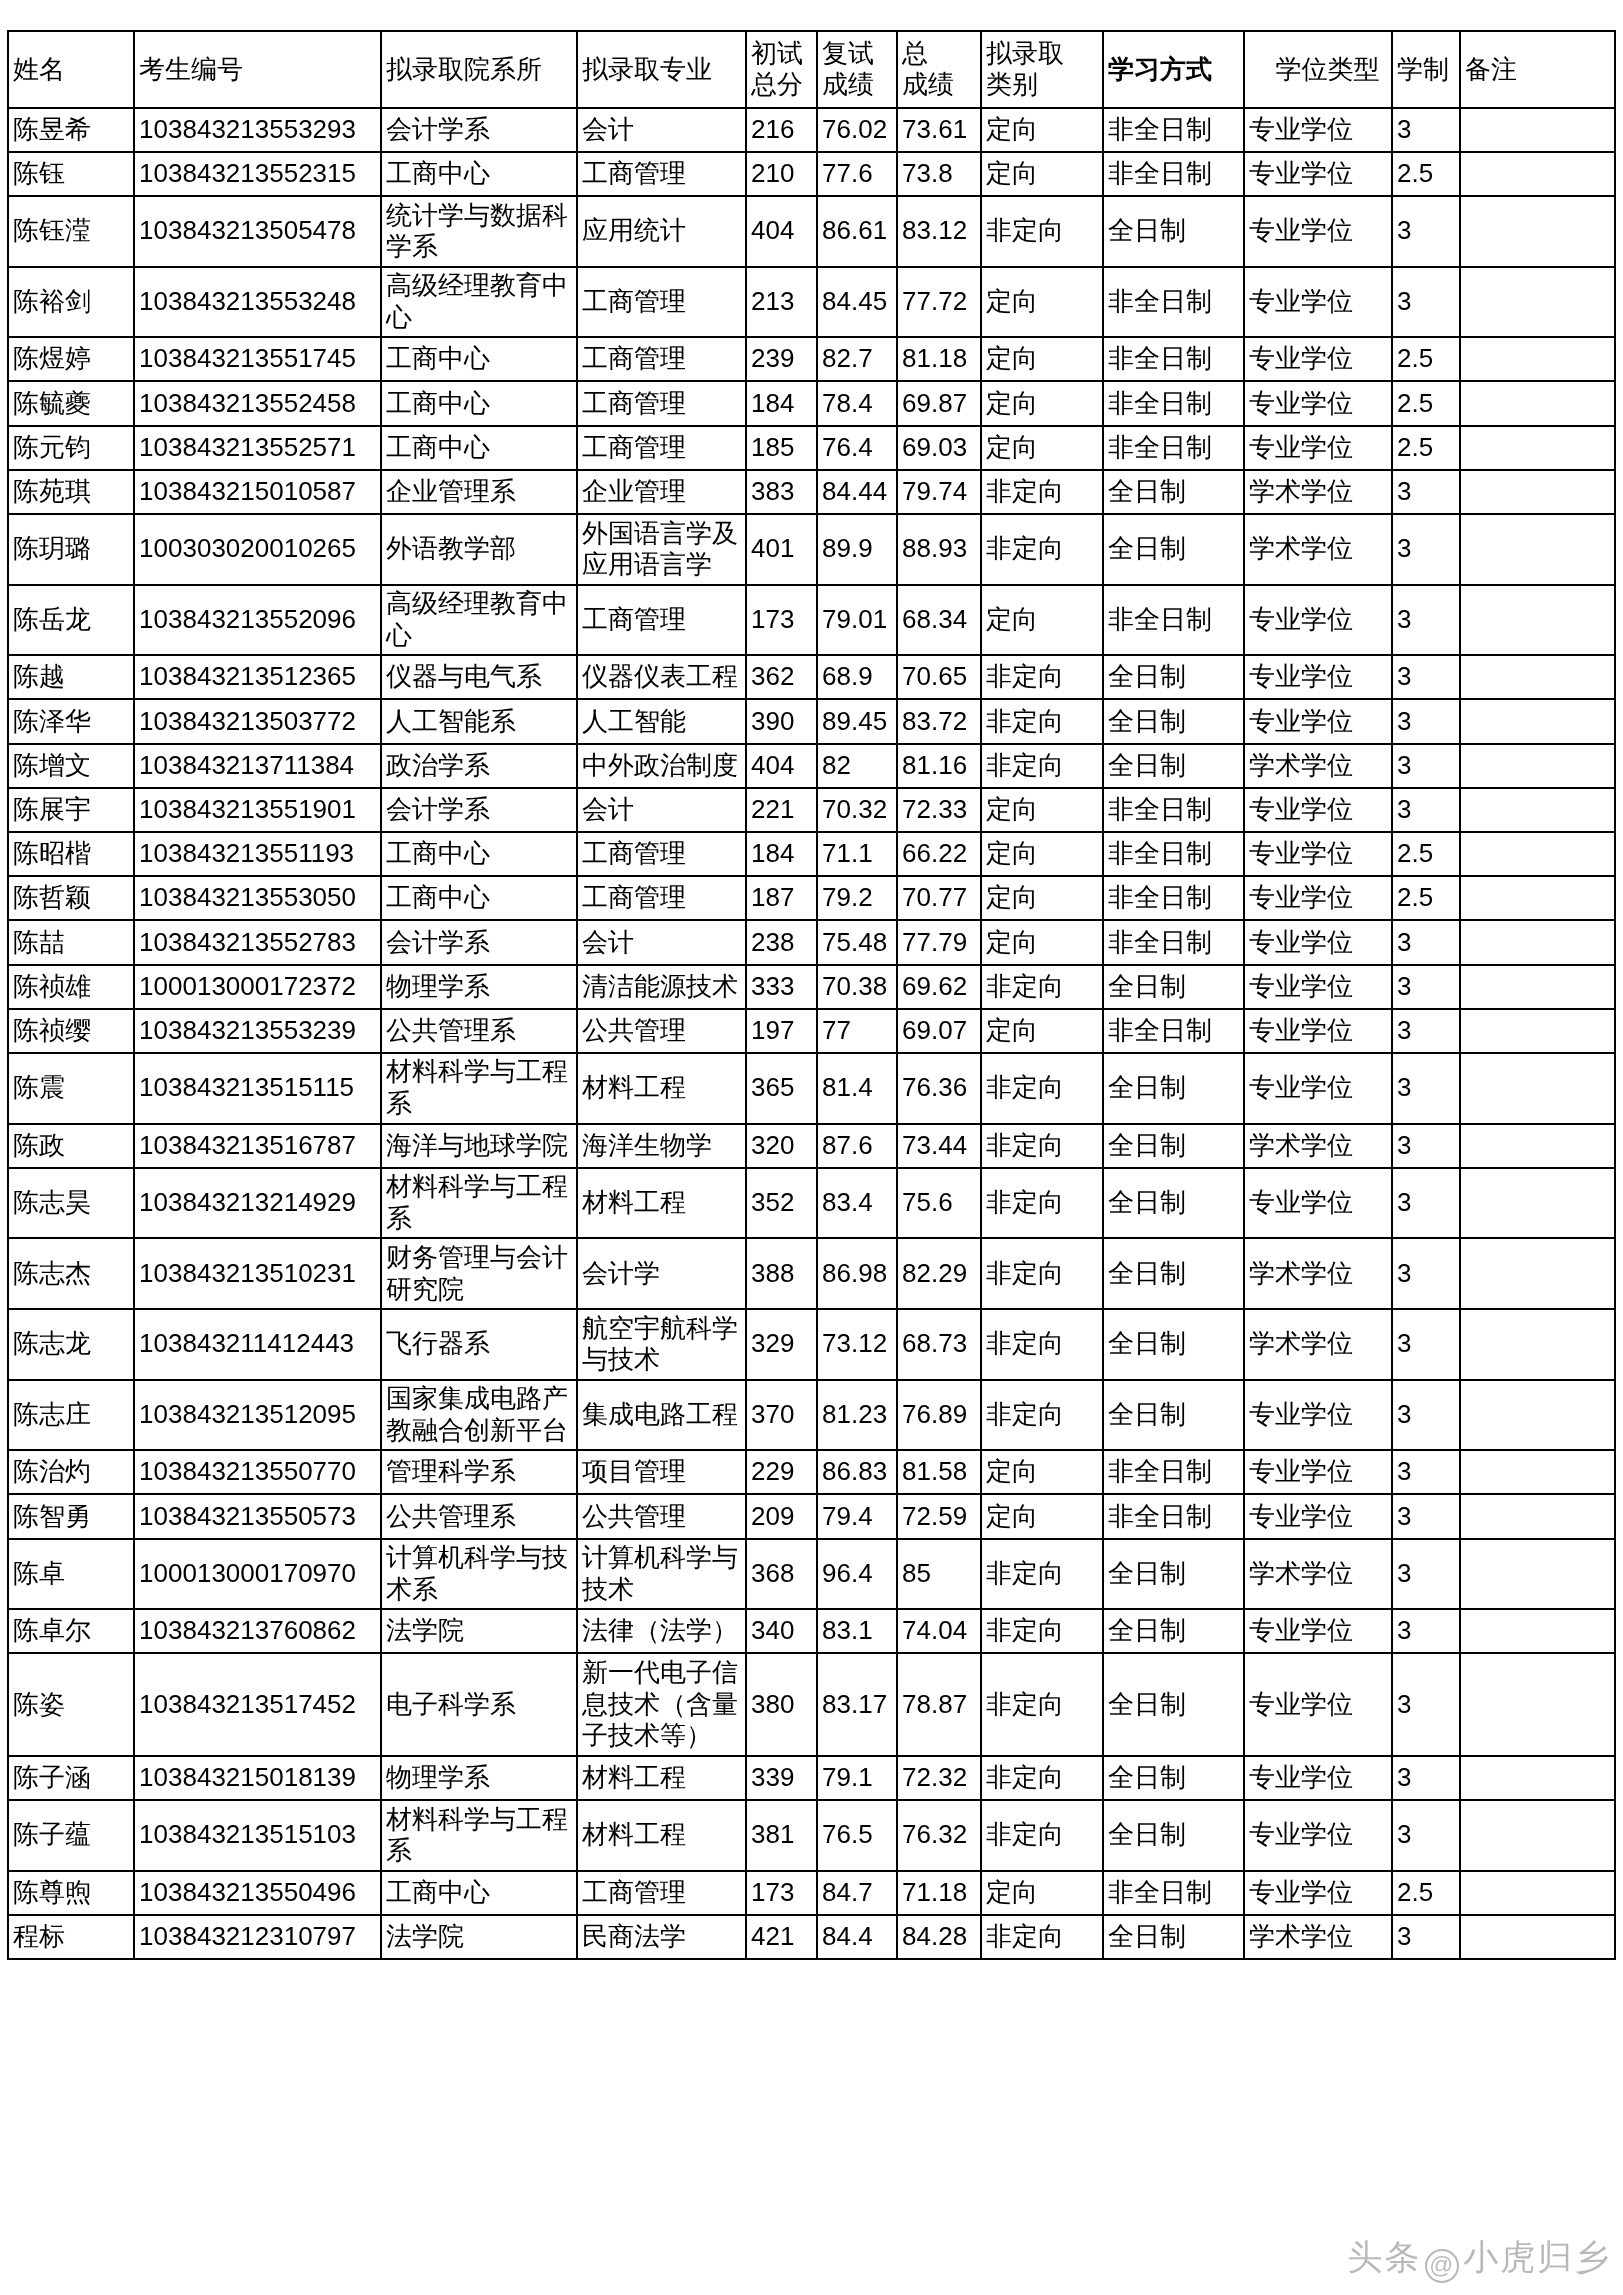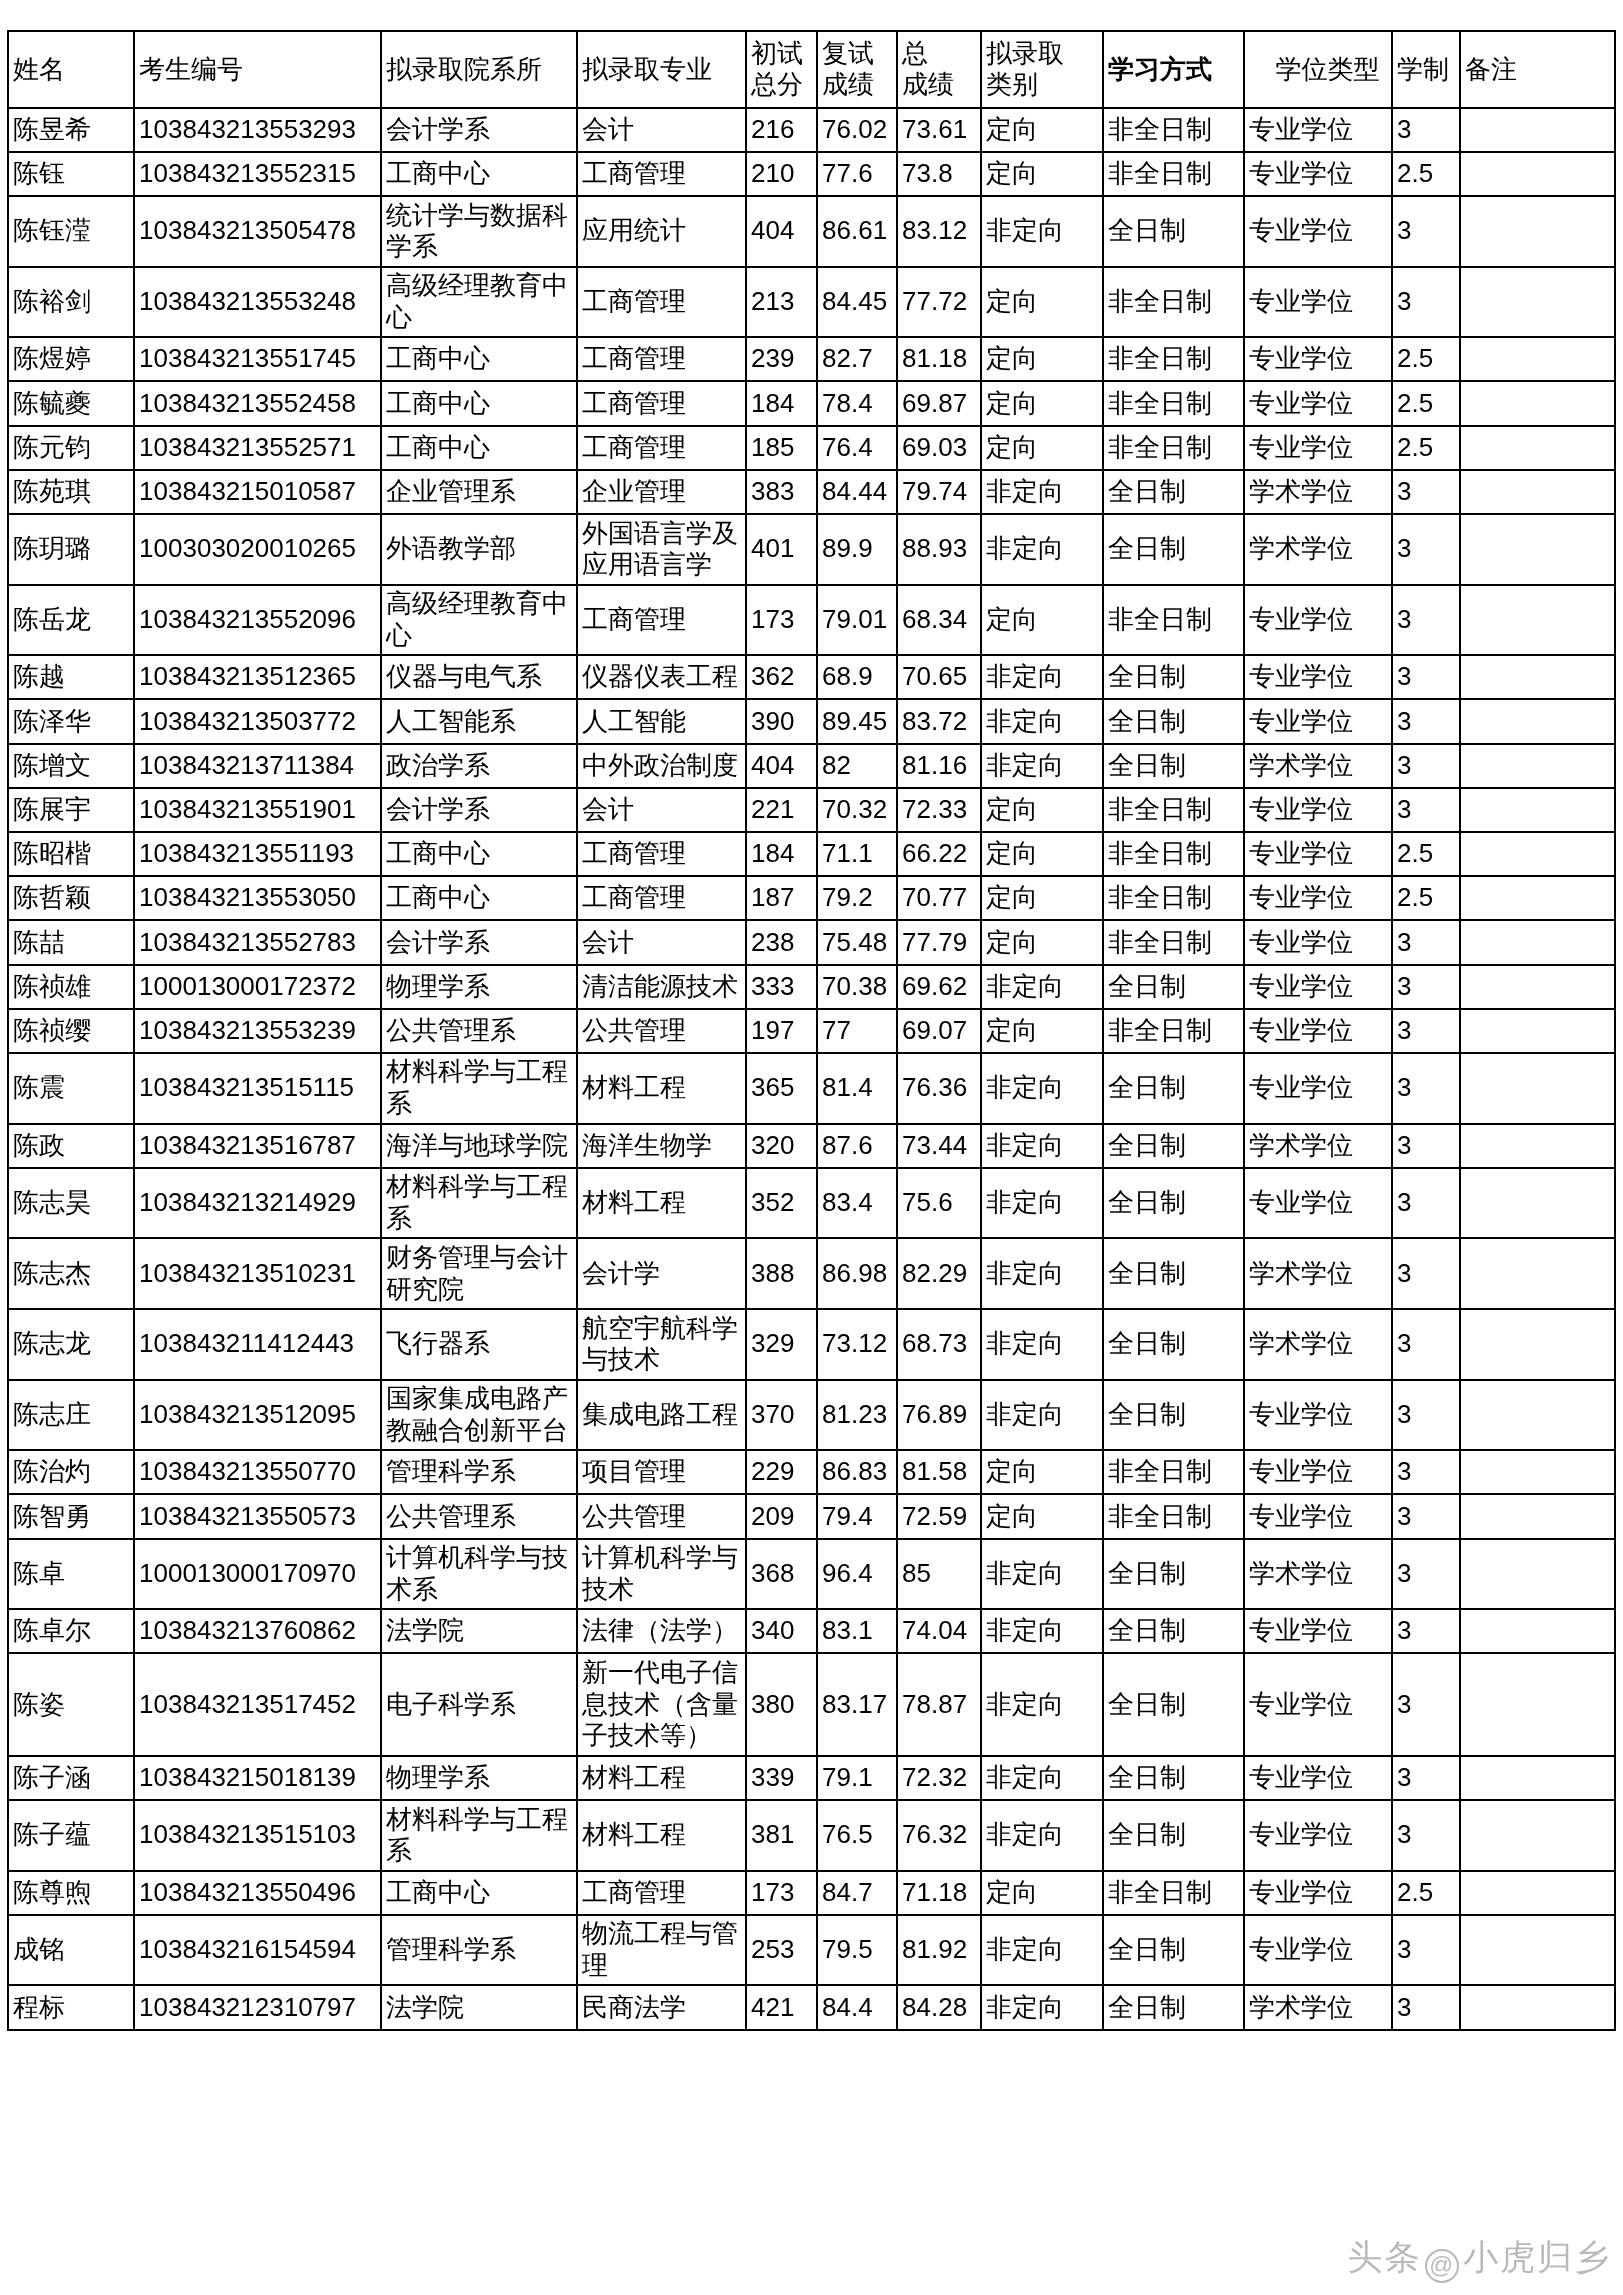--- a/index.html
+++ b/index.html
@@ -587,34 +587,20 @@
           <td class="num">173</td>
           <td class="num">84.7</td>
           <td class="num">71.18</td>
           <td>定向</td>
           <td>非全日制</td>
           <td>专业学位</td>
           <td>2.5</td>
           <td></td>
         </tr>
         <tr>
-          <td class="name">成铭</td>
-          <td>103843216154594</td>
-          <td>管理科学系</td>
-          <td>物流工程与管理</td>
-          <td class="num">253</td>
-          <td class="num">79.5</td>
-          <td class="num">81.92</td>
-          <td>非定向</td>
-          <td>全日制</td>
-          <td>专业学位</td>
-          <td>3</td>
-          <td></td>
-        </tr>
-        <tr>
           <td class="name">程标</td>
           <td>103843212310797</td>
           <td>法学院</td>
           <td>民商法学</td>
           <td class="num">421</td>
           <td class="num">84.4</td>
           <td class="num">84.28</td>
           <td>非定向</td>
           <td>全日制</td>
           <td>学术学位</td>

